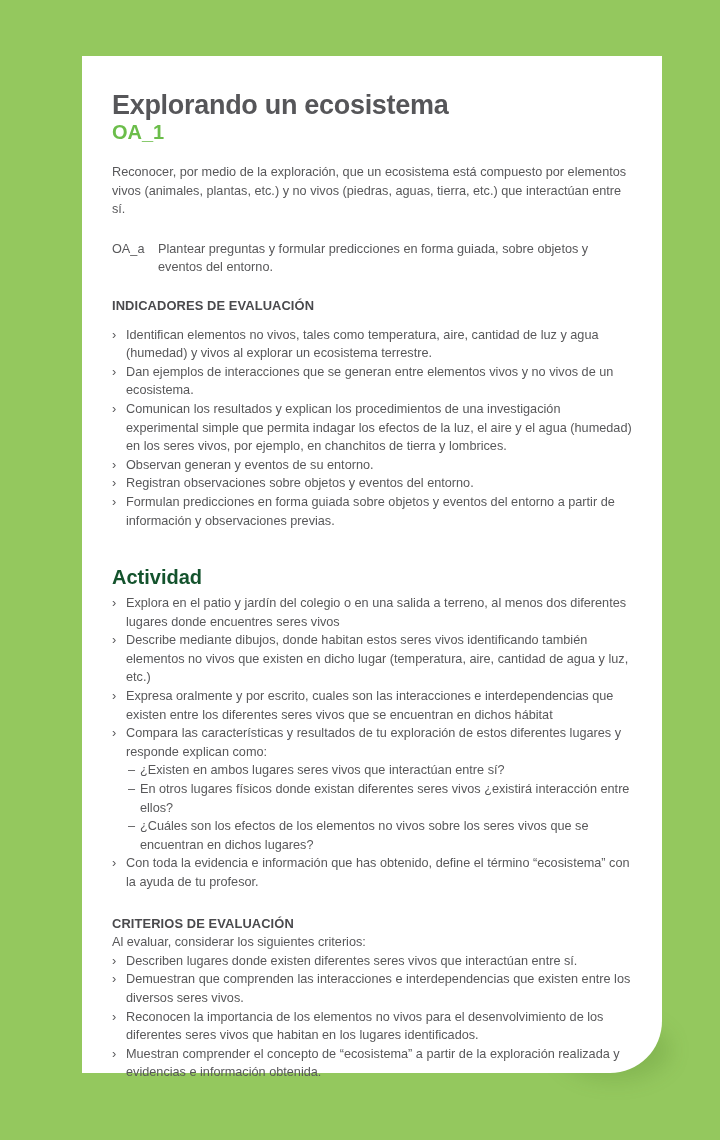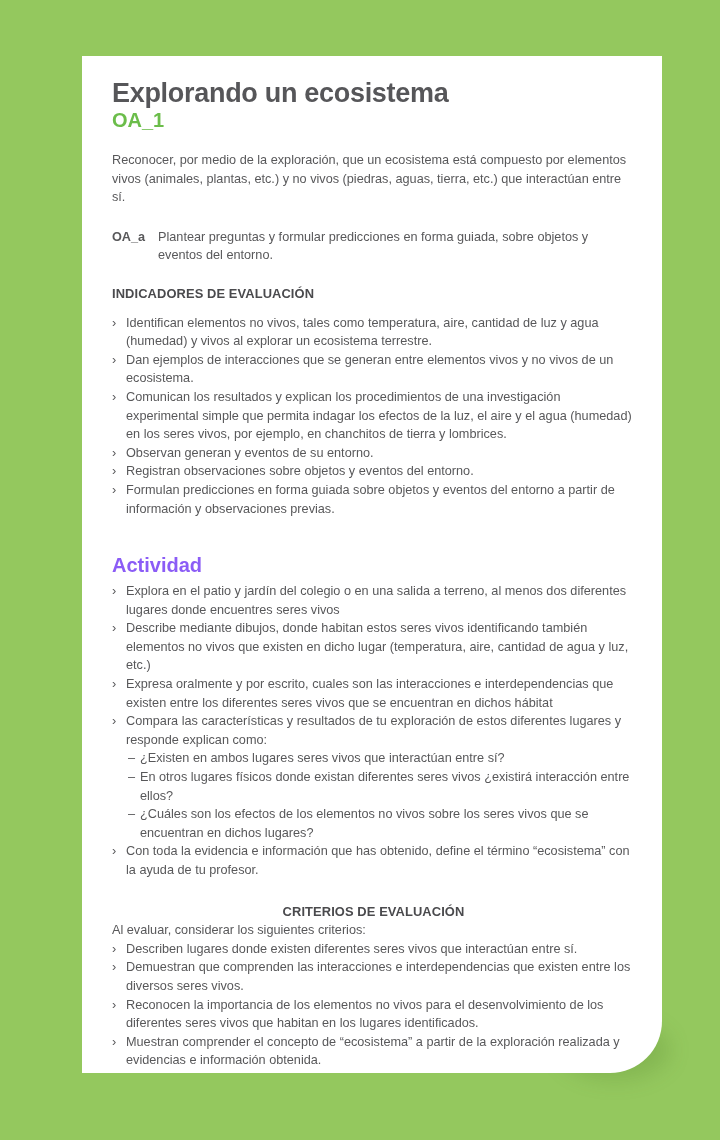--- a/index.html
+++ b/index.html
@@ -23,21 +23,21 @@
     position: absolute;
     left: 560px; top: 1020px;
     width: 110px; height: 60px;
     border-radius: 50%;
     background: rgba(60, 105, 30, 0.18);
     filter: blur(10px);
     z-index: 1;
   }
 
   .doc-title {
-    margin-top: 22px;
+    margin-top: 34px;
     font-size: 27px;
     font-weight: bold;
     letter-spacing: -0.3px;
     color: #565659;
   }
 
   .oa-heading {
     font-size: 20px;
     font-weight: bold;
     color: #6bbd4a;
@@ -48,33 +48,33 @@
     color: #58585a;
   }
   .oa-description { margin-top: 19px; }
 
   .oa-letter-row {
     display: flex;
     margin-top: 21px;
   }
   .oa-letter-code {
     flex: 0 0 46px;
-    font-weight: bold;
+    font-weight: normal;
   }
   .oa-letter-text { flex: 1; }
 
   .section-heading {
     font-size: 12.9px;
     font-weight: bold;
     line-height: 18.6px;
     color: #4a4a4d;
     letter-spacing: 0.1px;
   }
   .indicadores-heading { margin-top: 20px; margin-bottom: 10px; }
-  .criterios-heading { margin-top: 23px; text-align: center; }
+  .criterios-heading { margin-top: 23px; }
 
   ul.doc-list { list-style: none; }
   ul.doc-list > li {
     position: relative;
     padding-left: 14px;
   }
   .marker {
     position: absolute;
     left: 0; top: 0;
     color: #58585a;
@@ -82,21 +82,21 @@
   ul.sub-list { list-style: none; margin-left: 2px; }
   ul.sub-list > li {
     position: relative;
     padding-left: 12px;
   }
 
   .actividad-heading {
     margin-top: 36px;
     font-size: 20px;
     font-weight: bold;
-    color: #8b5cf6;
+    color: #14532d;
     margin-bottom: 5px;
   }
 </style>
 </head>
 <body>
 
 <div class="corner-shadow"></div>
 
 <div class="page">
 

